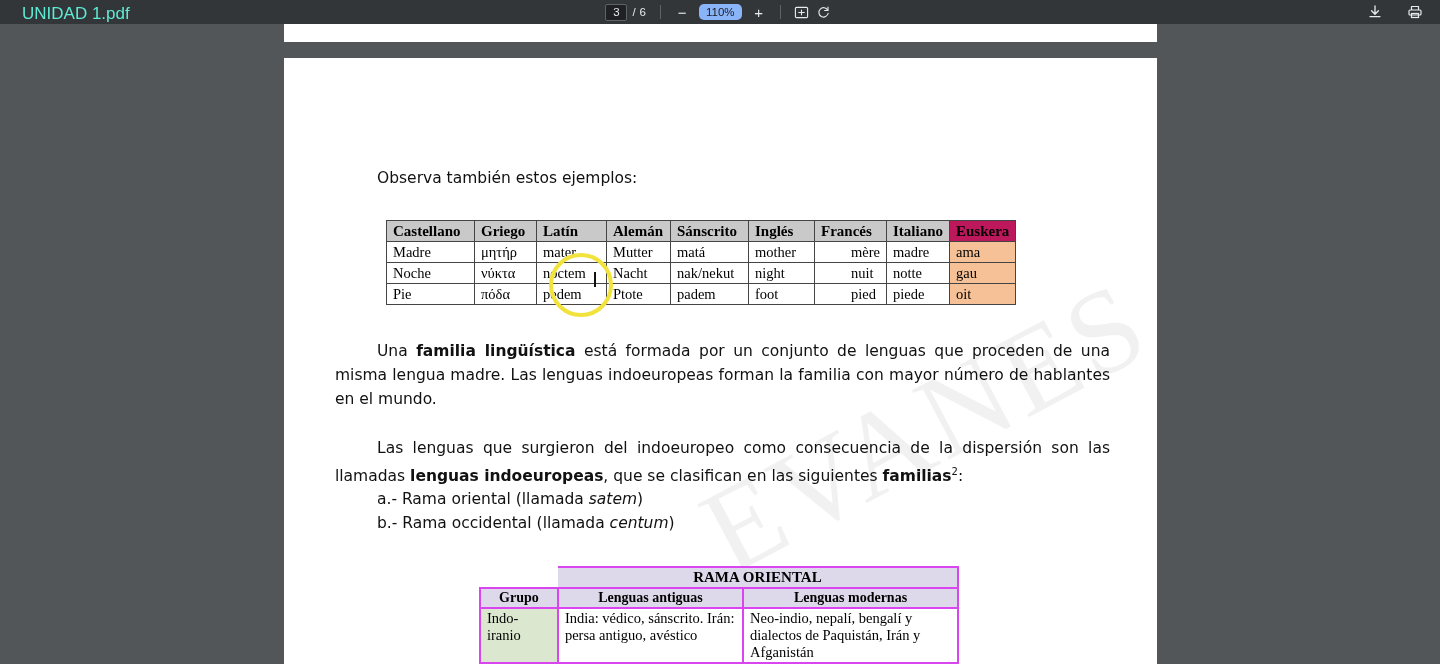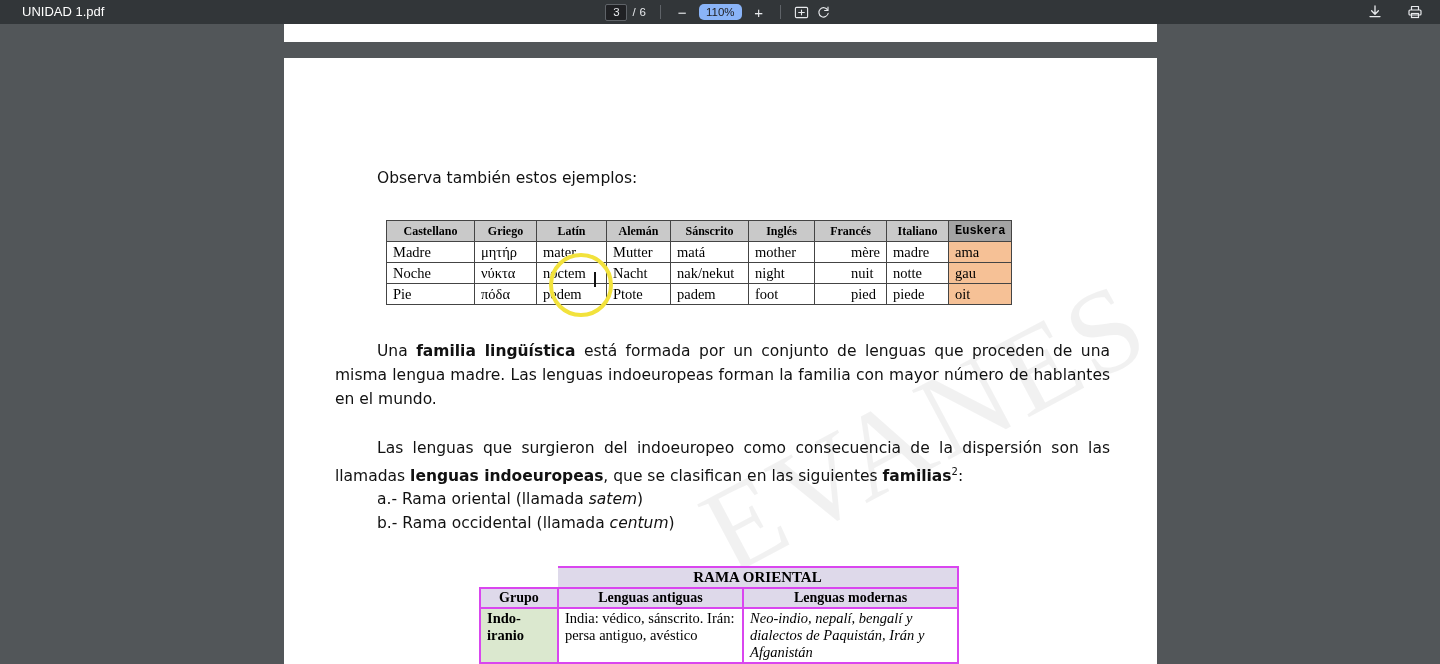--- a/index.html
+++ b/index.html
@@ -16,21 +16,21 @@
     position: absolute; top: 0; left: 0;
     width: 1440px; height: 24px;
     background: #323639;
     display: flex; align-items: center;
     color: #e8eaed;
     font-size: 12.5px;
     user-select: none;
   }
   #doc-title {
     position: absolute; left: 22px; top: 4px;
-    font-size: 13px; color: #ffffff;
+    font-size: 17px; color: #5eead4;
     white-space: nowrap;
   }
   #center-controls {
     position: absolute; left: 0; right: 0; top: 0;
     height: 24px;
     display: flex; align-items: center; justify-content: center;
     gap: 0px;
   }
   .page-box {
     width: 22px; height: 17px;
@@ -130,24 +130,24 @@
   #tbl1 th, #tbl1 td {
     border: 1px solid #444;
     padding: 1px 6px;
     height: 21px;
     white-space: nowrap;
     text-align: left;
   }
   #tbl1 thead th {
     background: #c9c9c9;
     font-weight: bold;
-    font-size: 12px;
-    text-align: center;
-  }
-  #tbl1 thead th.eusk-head { background: #a3a3a3; font-family: Liberation Mono, monospace; }
+    font-size: 15px;
+    text-align: left;
+  }
+  #tbl1 thead th.eusk-head { background: #be185d; }
   #tbl1 td.eusk-cell { background: #f6c196; }
   #tbl1 td.col-cast { min-width: 88px; }
   #tbl1 td.col-grie { min-width: 62px; }
   #tbl1 td.col-lat  { min-width: 70px; }
   #tbl1 td.col-alem { min-width: 64px; }
   #tbl1 td.col-sans { min-width: 78px; }
   #tbl1 td.col-ingl { min-width: 66px; }
   #tbl1 td.col-fran { min-width: 62px; padding-left: 36px; }
   #tbl1 td.col-ital { min-width: 62px; }
   #tbl1 td.col-eusk { min-width: 56px; }
@@ -203,25 +203,25 @@
     border: none;
   }
   #tbl2 .head-row td {
     background: #ded9ea;
     font-weight: bold;
     text-align: center;
     font-size: 14px;
   }
   #tbl2 .grp {
     background: #dbe8cf;
-    font-weight: bold;
+    font-weight: normal;
     width: 78px;
   }
   #tbl2 .cell-ant { width: 186px; }
-  #tbl2 .cell-mod { width: 216px; font-style: italic; }
+  #tbl2 .cell-mod { width: 216px; }
 </style>
 </head>
 <body>
 
 <div id="toolbar">
   <div id="doc-title">UNIDAD 1.pdf</div>
 
   <div id="center-controls">
     <div class="page-box">3</div>
     <span class="page-total">/</span>

